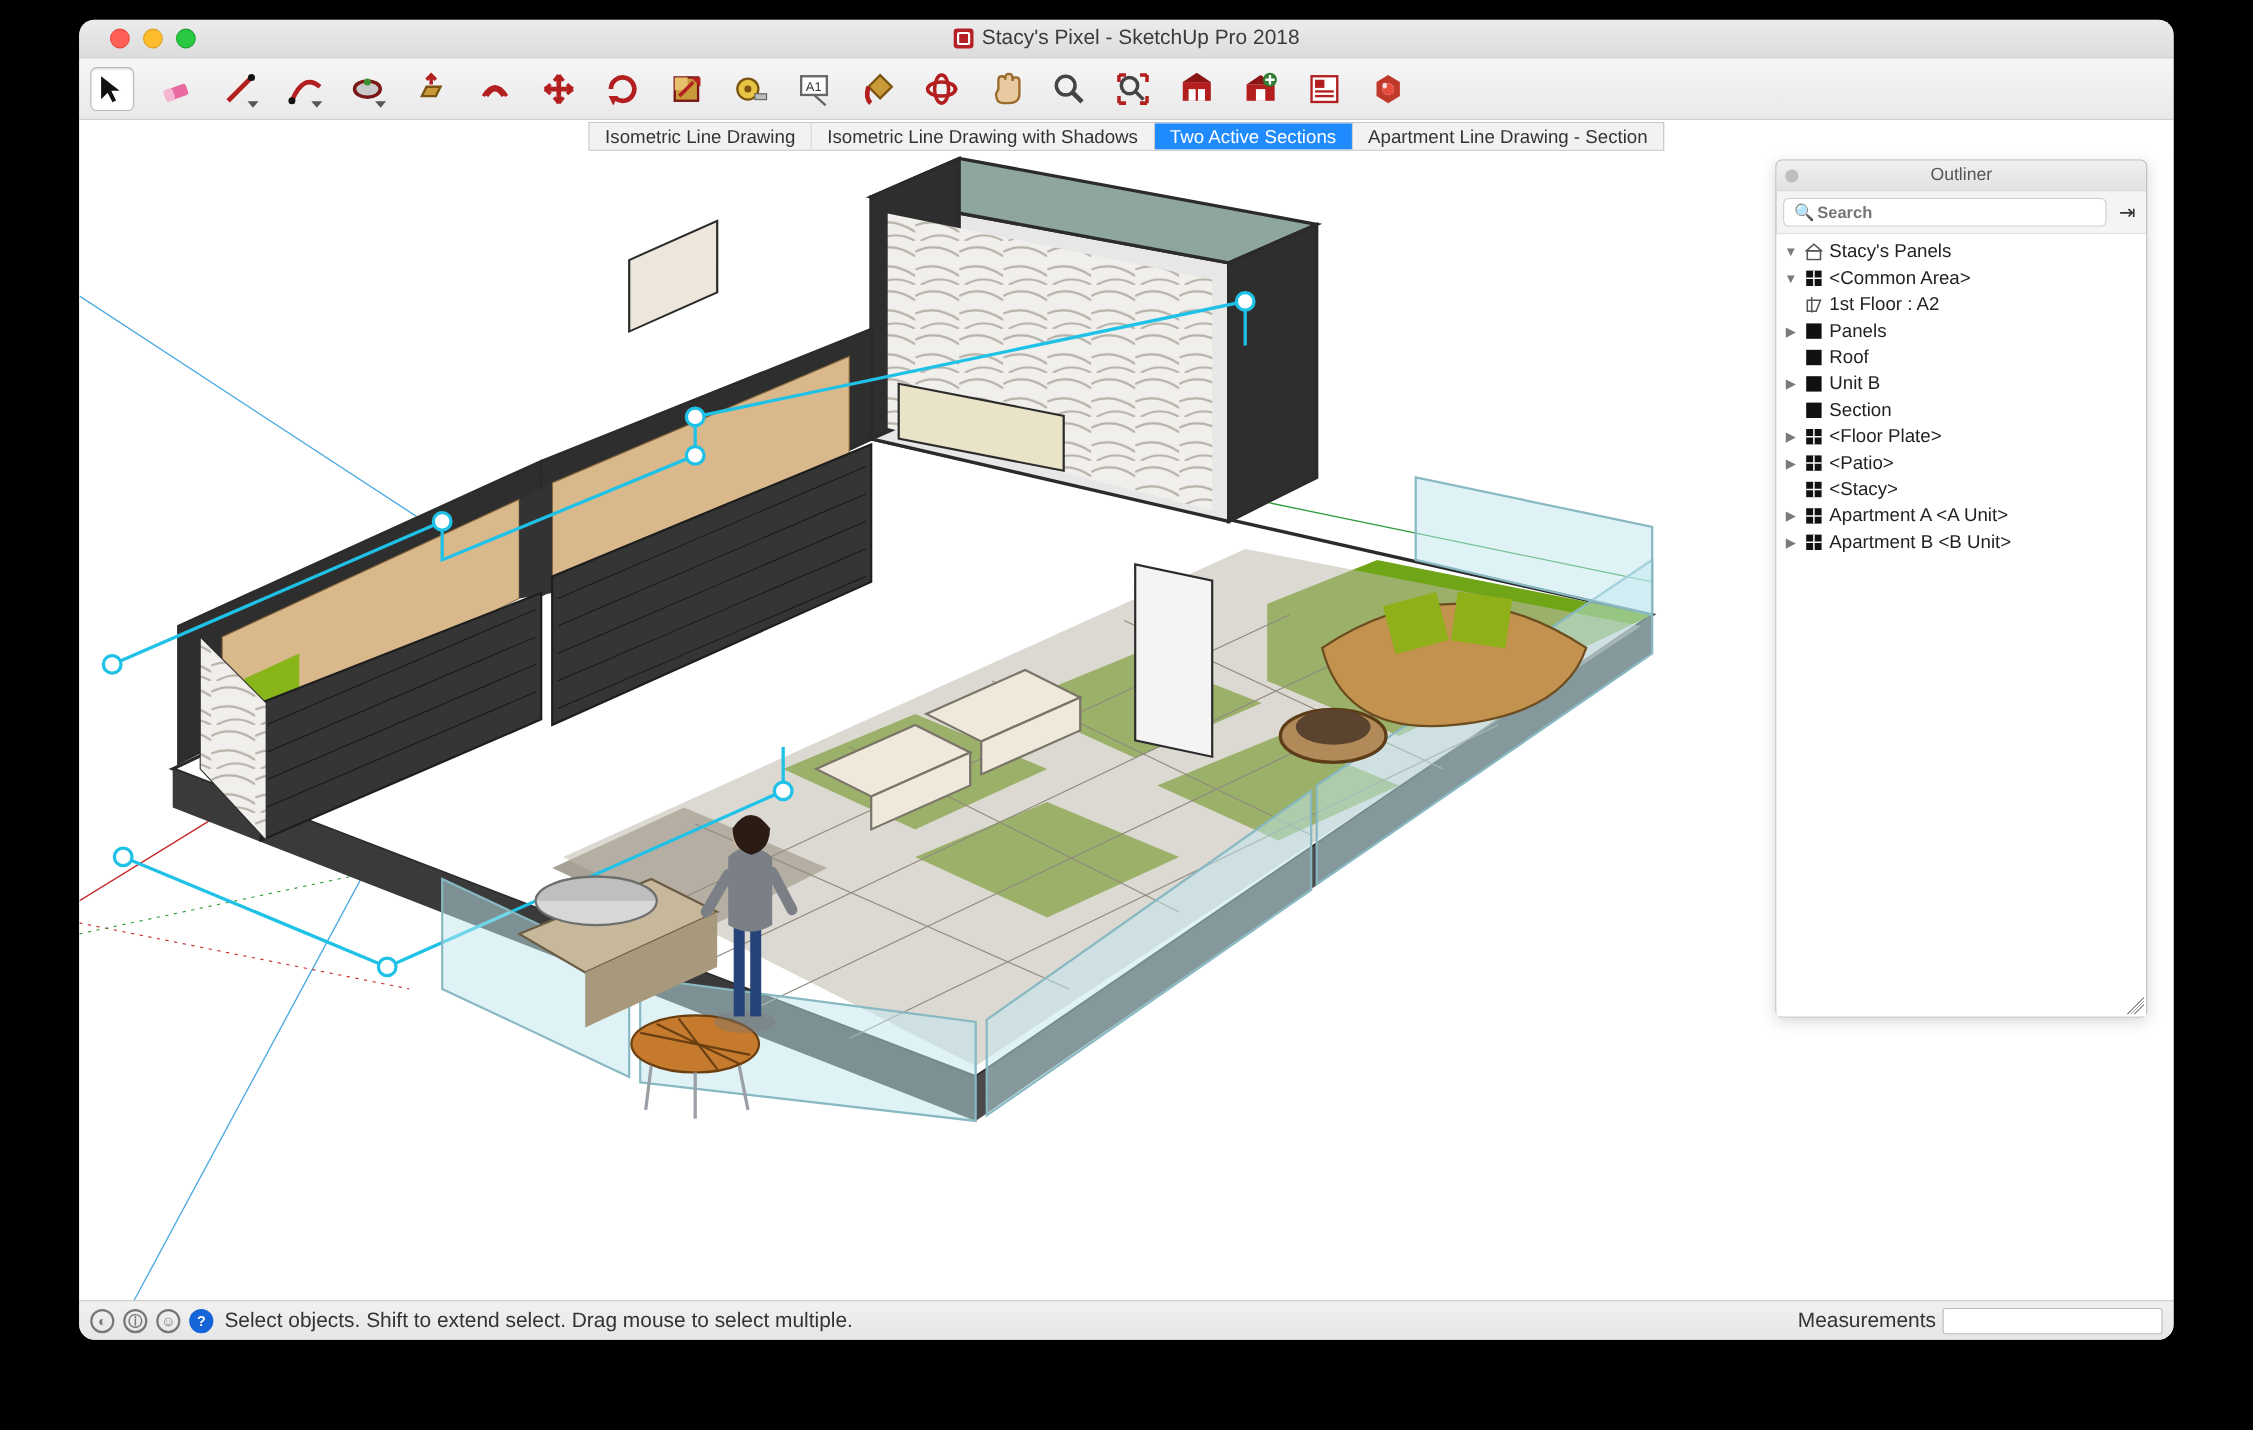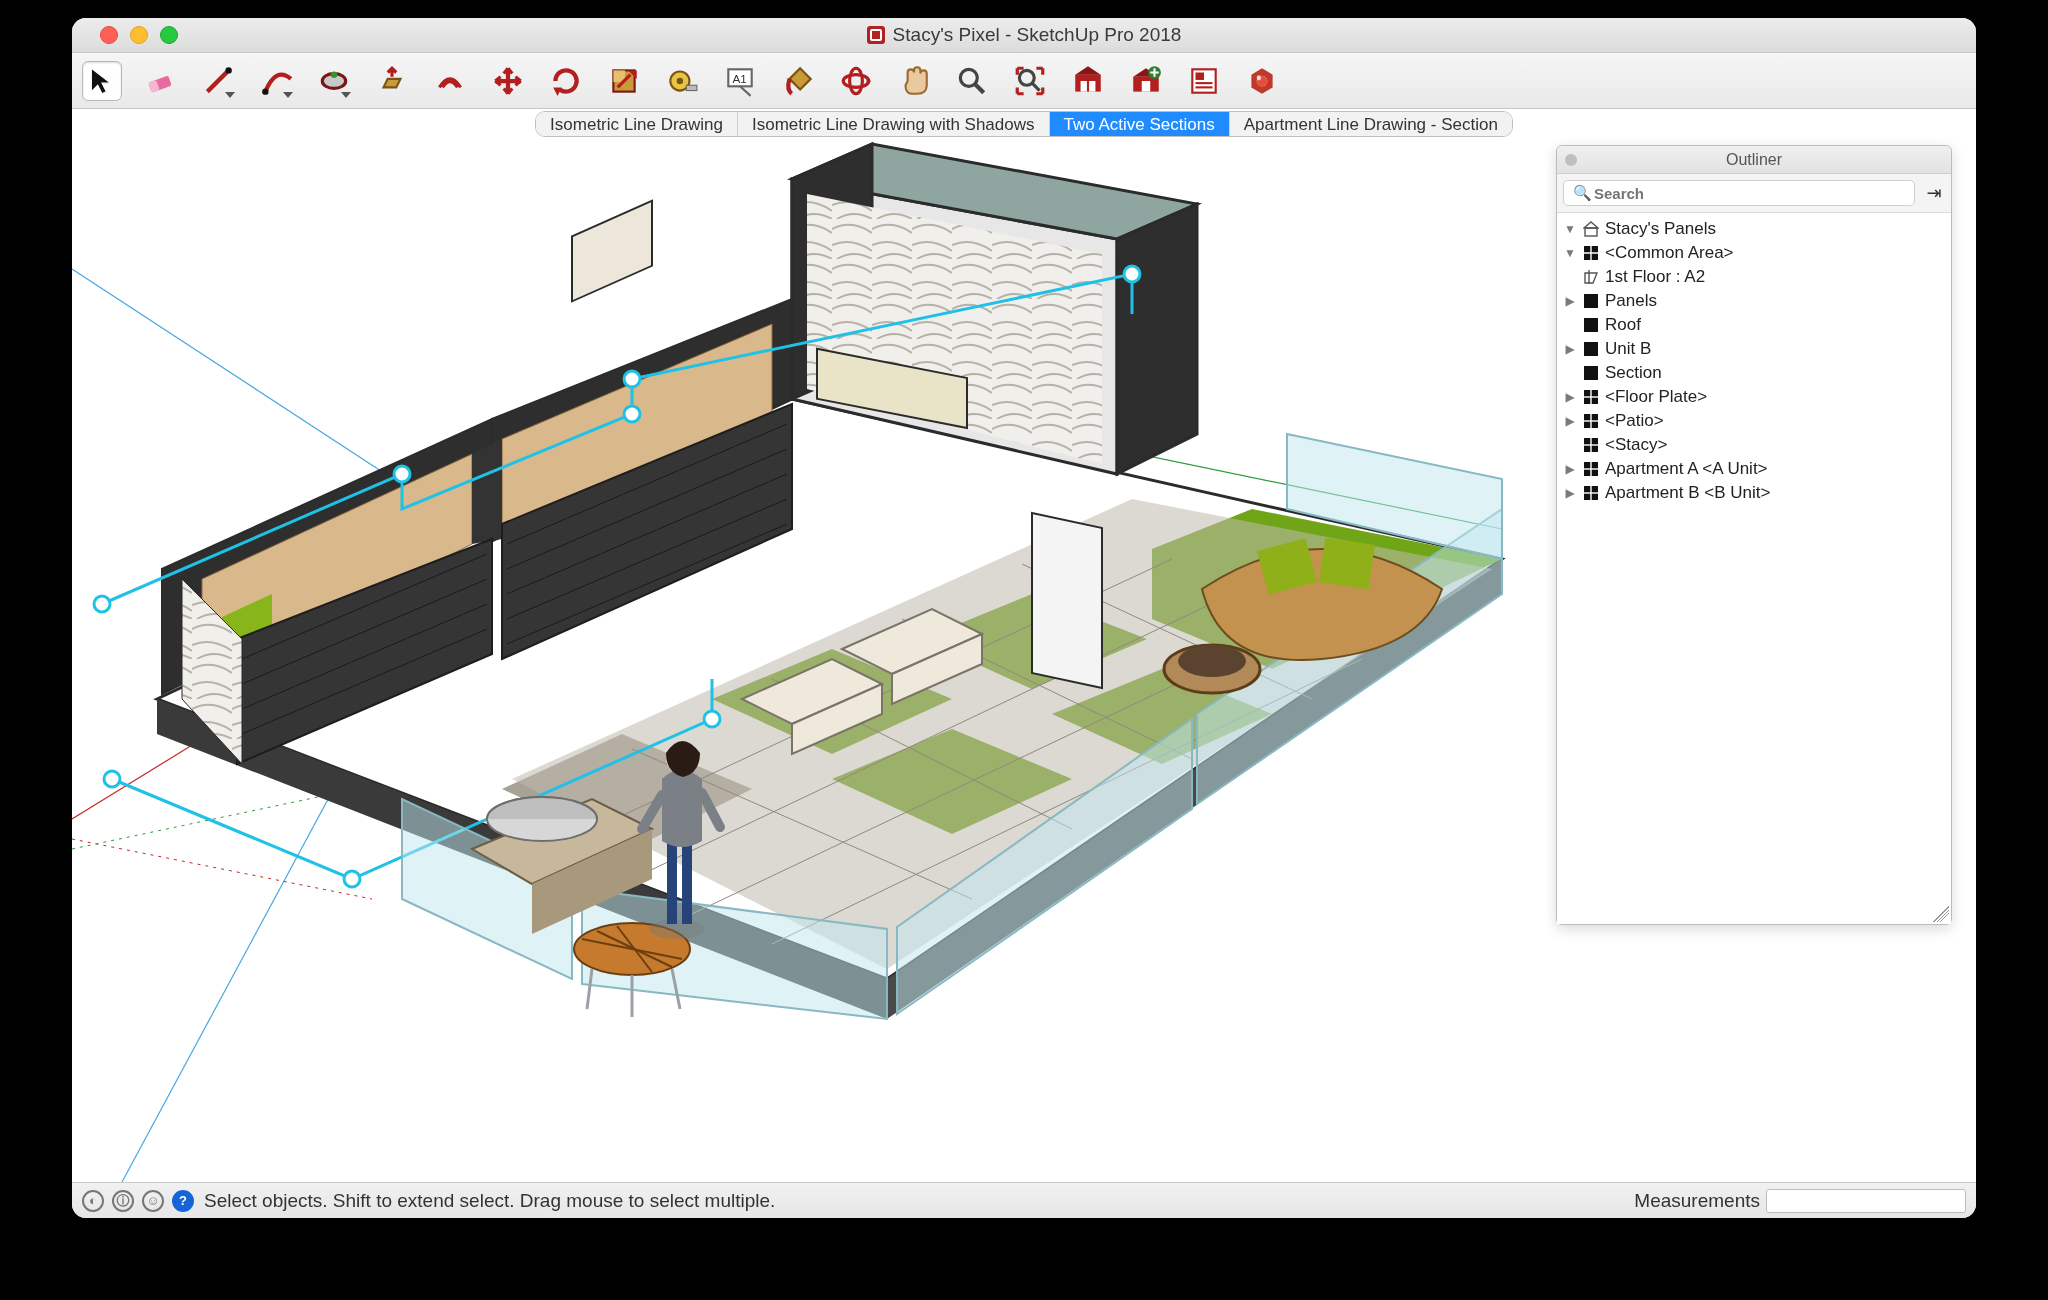--- a/index.html
+++ b/index.html
@@ -16,29 +16,29 @@
   .title .su-icon { width:18px; height:18px; background:#b52024; border-radius:3px; display:inline-block; position:relative;}
   .title .su-icon::after{content:"";position:absolute;inset:3px;border:2px solid #fff;border-radius:2px;}
   
   .toolbar { height:56px; background:linear-gradient(#f6f6f6,#e9e9e9); border-bottom:1px solid #c6c6c6; display:flex; align-items:center; padding:0 10px; gap:18px; }
   .tb-btn { width:40px; height:40px; display:flex; align-items:center; justify-content:center; border:1px solid transparent; border-radius:6px; position:relative; cursor:pointer;}
   .tb-btn.sel { background:#fff; border-color:#b8b8b8; box-shadow:inset 0 1px 2px rgba(0,0,0,.15); }
   .tb-btn svg { width:34px; height:34px; }
   .tb-btn .dd { position:absolute; right:2px; bottom:2px; width:0;height:0;border-left:5px solid transparent;border-right:5px solid transparent;border-top:6px solid #555;}
   
   .scenebar { height:30px; background:#fff; display:flex; justify-content:center; align-items:flex-start; }
-  .scenes { display:flex; border:1px solid #bfbfbf; border-radius:10px; overflow:hidden; height:26px; margin-top:2px;}
+  .scenes { display:flex; border:1px solid #bfbfbf; border-radius:0; overflow:hidden; height:26px; margin-top:2px;}
   .scene { padding:0 14px; font-size:17px; line-height:25px; color:#333; background:#f2f2f2; border-right:1px solid #cfcfcf; cursor:pointer;}
   .scene:last-child{border-right:none;}
   .scene.active { background:#1f8bff; color:#fff; }
   
   .viewport { position:absolute; left:0; right:0; top:121px; bottom:36px; background:#fff; overflow:hidden;}
   .viewport svg { width:100%; height:100%; }
   
-  .outliner { position:absolute; top:127px; right:24px; width:396px; height:780px; background:#f4f4f4; border:1px solid #bcbcbc; border-radius:6px; box-shadow:0 4px 14px rgba(0,0,0,.15); display:flex; flex-direction:column; }
+  .outliner { position:absolute; top:127px; right:24px; width:338px; height:780px; background:#f4f4f4; border:1px solid #bcbcbc; border-radius:6px; box-shadow:0 4px 14px rgba(0,0,0,.15); display:flex; flex-direction:column; }
   .outliner-header { height:28px; background:linear-gradient(#f0f0f0,#e2e2e2); border-bottom:1px solid #cfcfcf; text-align:center; font-size:16px; line-height:28px; color:#555; position:relative; border-radius:6px 6px 0 0;}
   .outliner-header .closep { position:absolute; left:8px; top:8px; width:12px;height:12px;border-radius:50%;background:#bfbfbf;}
   .outliner-search { padding:6px; display:flex; gap:8px; align-items:center; border-bottom:1px solid #dcdcdc;}
   .outliner-search input { flex:1; height:26px; border:1px solid #cfcfcf; border-radius:5px; padding:0 10px 0 30px; background:#fff; font-size:15px; color:#888;font-weight:bold;}
   .outliner-search .mag { position:absolute; margin-left:10px; color:#888; font-size:15px;}
   .outliner-search .arrow { width:22px; text-align:center; color:#333; cursor:pointer;}
   .tree { flex:1; background:#fff; overflow:auto; font-size:17px; color:#222; padding:4px 0;}
   .tree .row { display:flex; align-items:center; height:24px; padding-left:6px; gap:6px; white-space:nowrap; cursor:pointer;}
   .tree .tw { width:14px; color:#7a7a7a; font-size:12px; display:inline-block; text-align:center;}
   .tree .ic { width:16px; height:16px; display:inline-flex; align-items:center; justify-content:center;}

